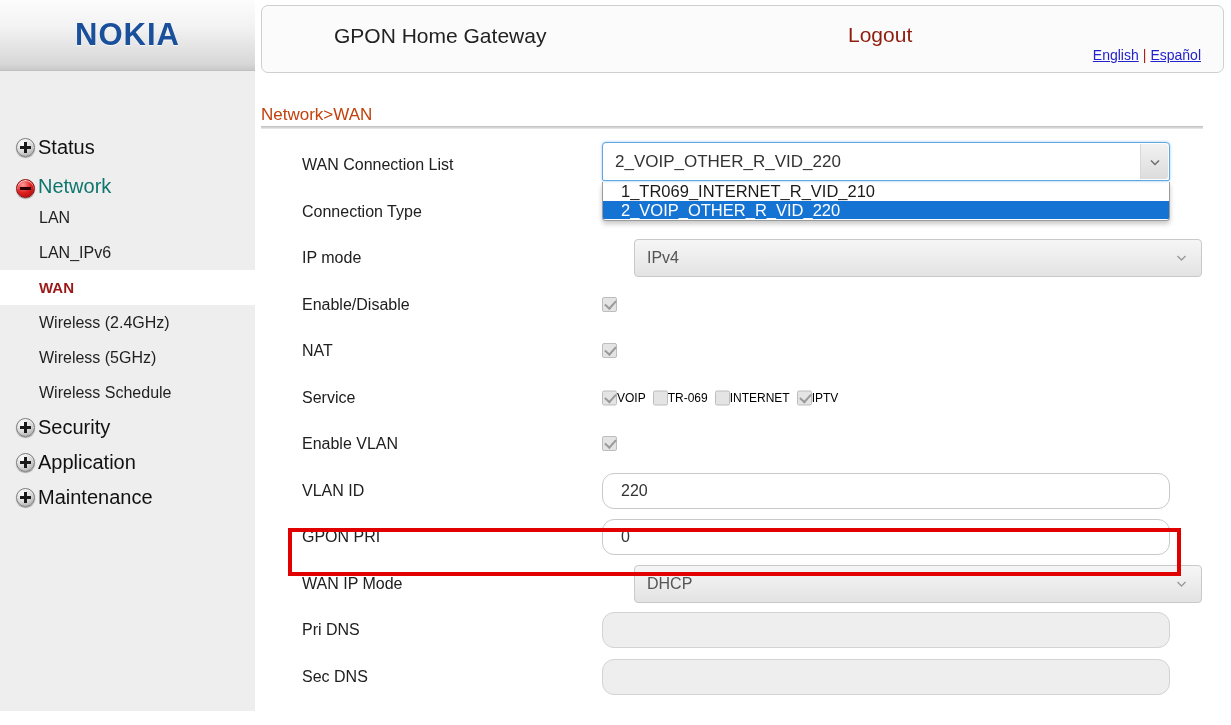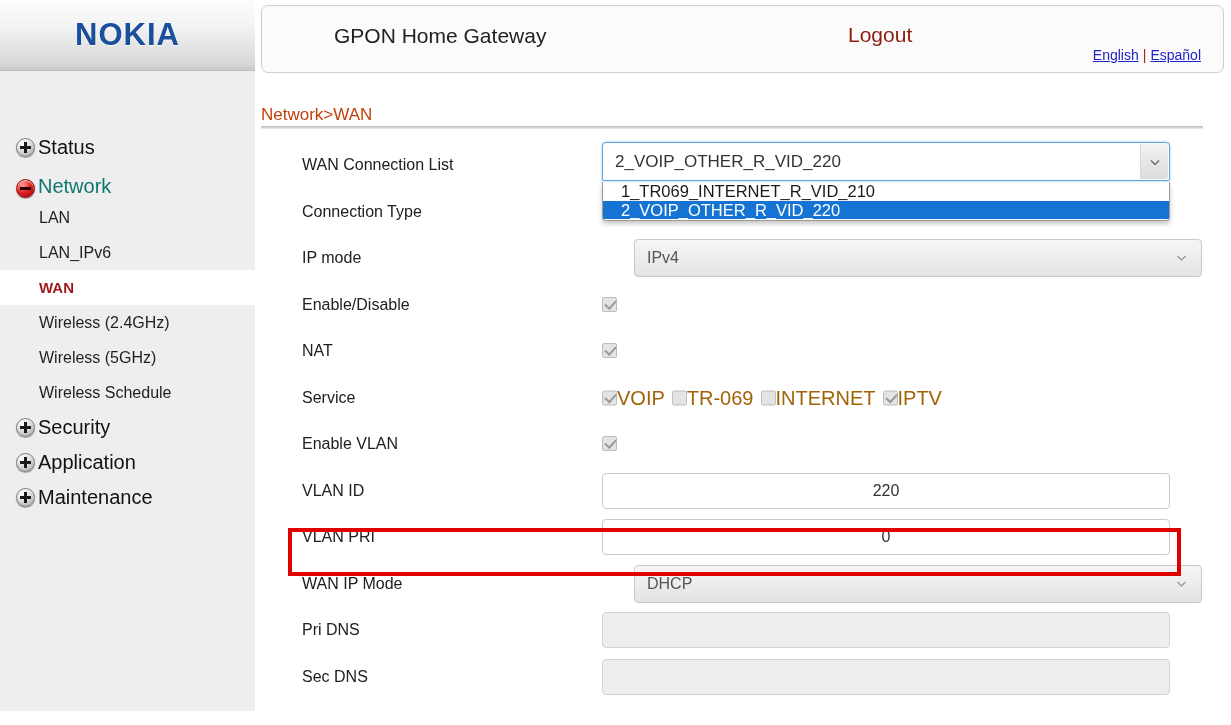--- a/index.html
+++ b/index.html
@@ -181,28 +181,27 @@
     top: 50%;
     transform: translateY(-50%);
     width: 568px;
   }
 
   .txt {
     width: 100%;
     height: 36px;
     box-sizing: border-box;
     border: 1px solid #c9c9c9;
-    border-radius: 4px;
+    border-radius: 12px;
     background: #ffffff;
     font-family: "Liberation Sans", sans-serif;
     font-size: 16px;
     color: #333333;
-    padding: 0 12px;
+    padding: 0 18px;
     outline: none;
-    text-align: center;
   }
   .txt.disabled {
     background: #eeeeee;
     border-color: #d3d3d3;
     color: #666666;
   }
 
   .sel {
     position: relative;
     width: 100%;
@@ -299,22 +298,22 @@
   .cb.checked::after {
     content: "";
     position: absolute;
     left: 4px; top: 0px;
     width: 5px; height: 9px;
     border: solid #9a9a9a;
     border-width: 0 2px 2px 0;
     transform: rotate(42deg);
   }
   .svc {
-    font-size: 20px;
-    color: #a16207;
+    font-size: 12px;
+    color: #000000;
     white-space: nowrap;
     display: flex;
     align-items: center;
   }
   .svc span.name { margin-right: 7px; }
   .svc .cb { margin-right: 0px; }
 
   
   #annot {
     position: absolute;
@@ -466,21 +465,21 @@
     </div>
 
     <div class="row">
       <div class="lbl">VLAN ID</div>
       <div class="ctl">
         <input class="txt" type="text" value="220" style="">
       </div>
     </div>
 
     <div class="row">
-      <div class="lbl">VLAN PRI</div>
+      <div class="lbl">GPON PRI</div>
       <div class="ctl">
         <input class="txt" type="text" value="0" style="">
       </div>
     </div>
 
     <div class="row">
       <div class="lbl">WAN IP Mode</div>
       <div class="ctl">
         <div class="sel">
           <span>DHCP</span>

